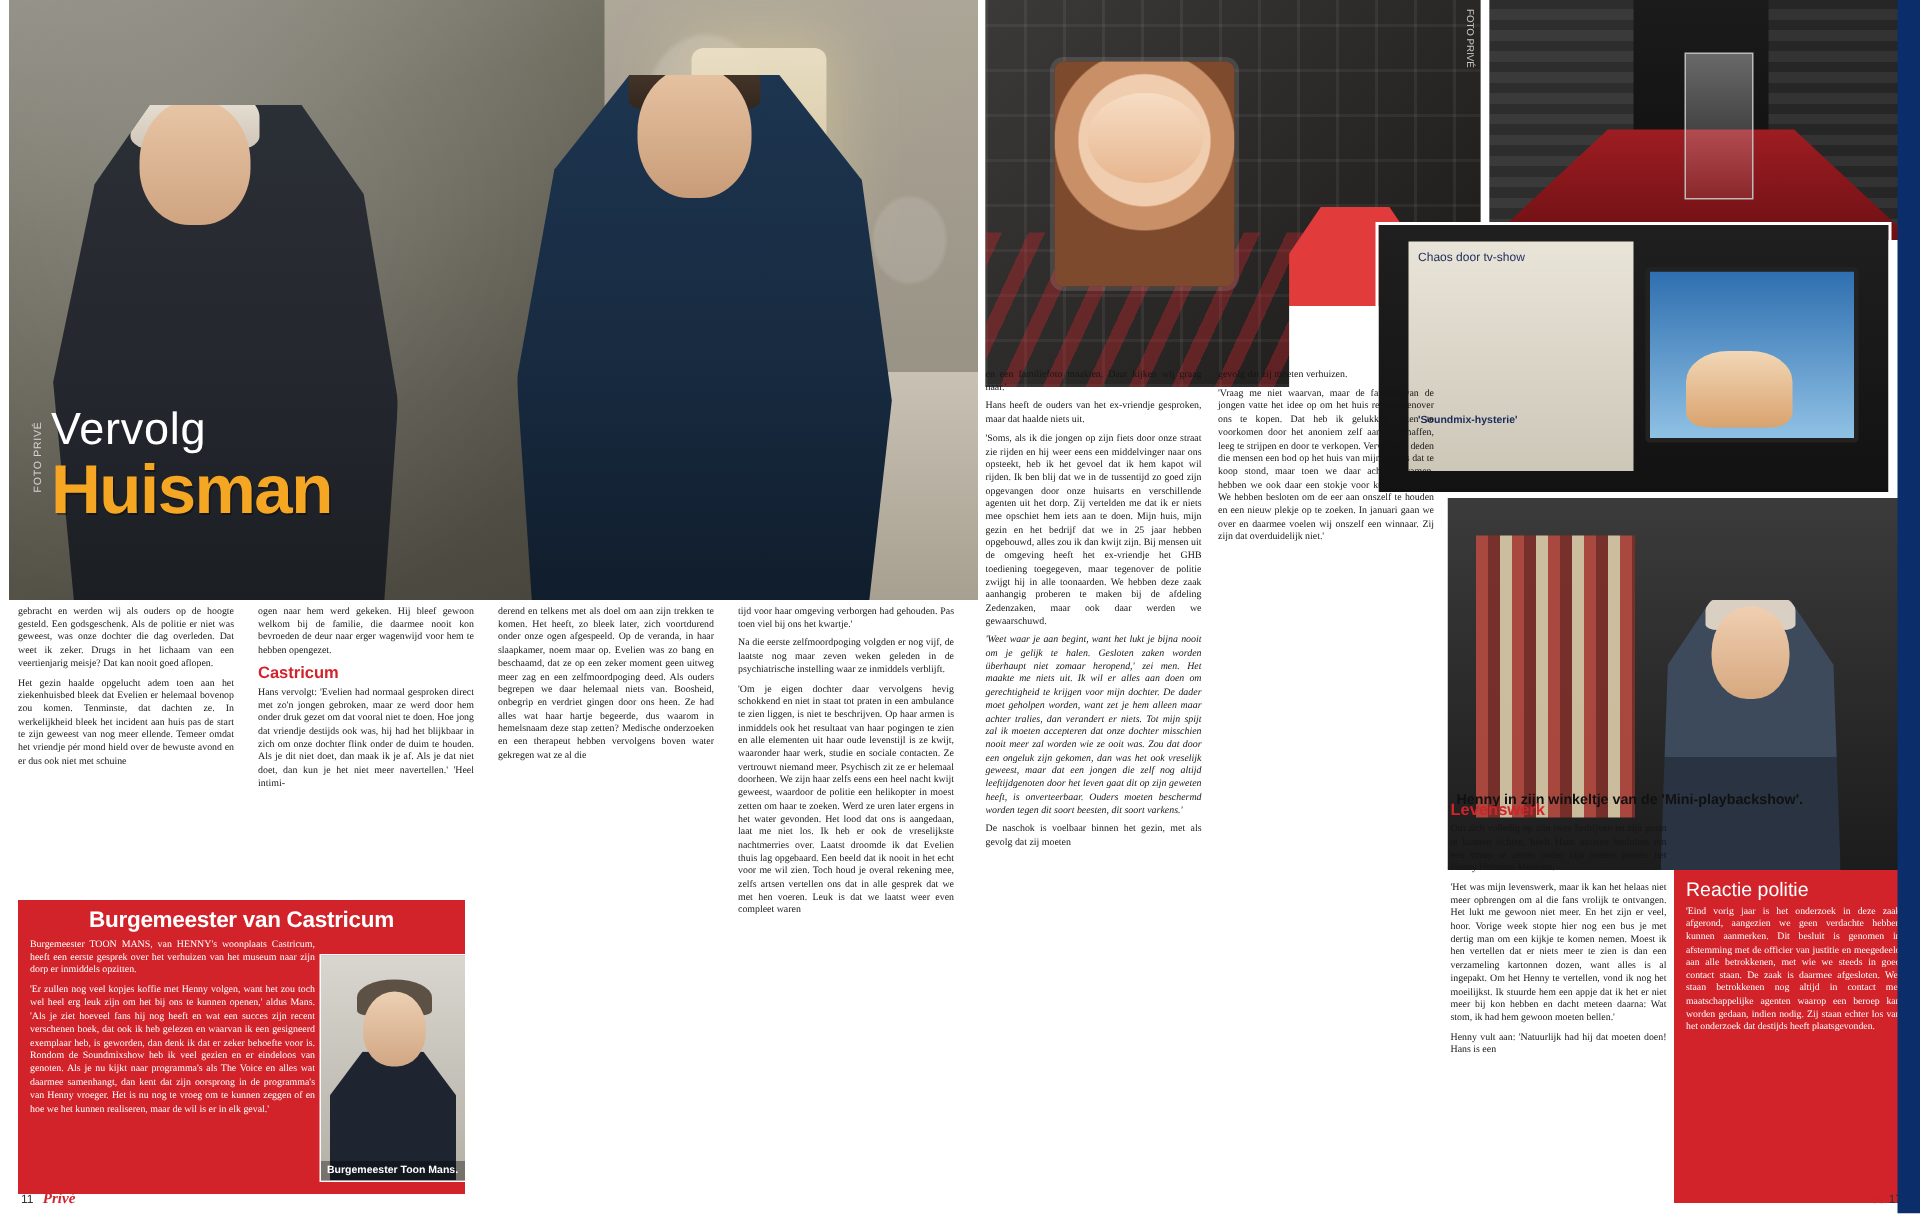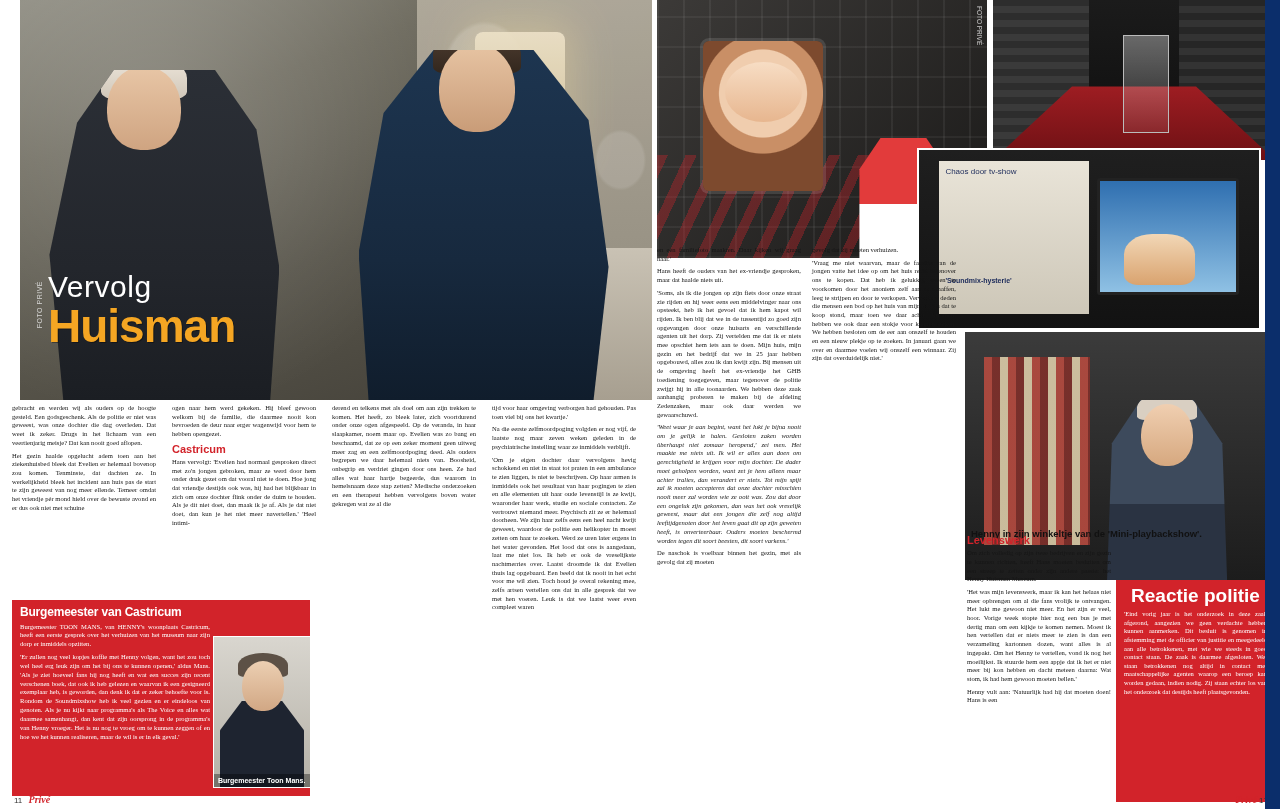--- a/index.html
+++ b/index.html
@@ -8,21 +8,21 @@
     background:#ffffff;
     font-family:"Liberation Serif", serif;
     overflow:hidden;
     position:relative;
   }
   .page{position:absolute;inset:0;}
 
   
   .left-page{position:absolute;left:0;top:0;width:652px;height:809px;background:#fff;}
   .photo-main{
-    position:absolute;left:20px;top:0;width:736px;height:400px;
+    position:absolute;left:6px;top:0;width:736px;height:400px;
     background:
       radial-gradient(circle at 18% 30%, rgba(255,255,255,.18), rgba(0,0,0,0) 45%),
       linear-gradient(160deg,#8d8b80 0%,#6f6c60 25%,#57544a 55%,#3d3a33 100%);
     overflow:hidden;
   }
   
   .photo-main:before{
     content:"";position:absolute;right:0;top:0;width:46%;height:100%;
     background:
       radial-gradient(ellipse at 20% 18%, rgba(255,255,255,.22) 0 10%, rgba(0,0,0,0) 11%),
@@ -85,22 +85,23 @@
     margin:4px 0 3px 0;line-height:1.1;
   }
   .it{font-style:italic;}
 
   
   .redbox{
     position:absolute;left:12px;top:600px;width:298px;height:196px;background:#d2232a;color:#fff;
     padding:6px 8px 8px 8px;box-sizing:border-box;
   }
   .redbox h3{
-    font-family:"Liberation Sans",sans-serif;font-weight:bold;font-size:12px;margin:0 0 4px 0;line-height:1.05;
+    font-family:"Liberation Sans",sans-serif;font-weight:bold;font-size:15px;margin:0 0 4px 0;line-height:1.05;
     letter-spacing:-.2px;
+    text-align:center;
   }
   .redbox p{margin:0 0 4px 0;font-size:6.6px;line-height:1.34;text-align:justify;}
   .redbox-photo{
     position:absolute;right:-1px;top:36px;width:96px;height:150px;
     background:linear-gradient(170deg,#cfcfcf,#8e8e8e);
     overflow:hidden;border:1px solid #fff;
   }
   .redbox-photo .bg{position:absolute;inset:0;background:linear-gradient(180deg,#d9d6cf,#b4b0a6);}
   .redbox-photo .suit{position:absolute;left:6px;bottom:0;width:84px;height:86px;background:#1e2430;
     clip-path:polygon(26% 0,74% 0,100% 34%,100% 100%,0 100%,0 34%);}
@@ -211,21 +212,21 @@
   .cap-winkel{
     position:absolute;left:319px;top:528px;width:300px;
     font-family:"Liberation Sans",sans-serif;font-weight:bold;font-size:9.5px;color:#111;line-height:1.22;
   }
 
   .redbox2{
     position:absolute;left:464px;top:580px;width:159px;height:222px;background:#d2232a;color:#fff;
     padding:6px 8px;box-sizing:border-box;
   }
   .redbox2 h3{
-    font-family:"Liberation Sans",sans-serif;font-weight:bold;font-size:19px;margin:0 0 4px 0;line-height:1.05;text-align:center;
+    font-family:"Liberation Sans",sans-serif;font-weight:normal;font-size:13px;margin:0 0 4px 0;line-height:1.05;
   }
   .redbox2 p{margin:0 0 4px 0;font-size:6.5px;line-height:1.33;text-align:justify;}
 
   .rcols{position:absolute;left:5px;top:246px;width:460px;}
   .rcol{position:absolute;top:0;width:144px;font-size:6.6px;line-height:1.32;color:#161616;text-align:justify;}
   .rcol p{margin:0 0 4px 0;}
   .rcol1{left:0;}
   .rcol2{left:155px;}
   .rcol3{left:310px;top:284px;width:144px;}
   .folio-r{

